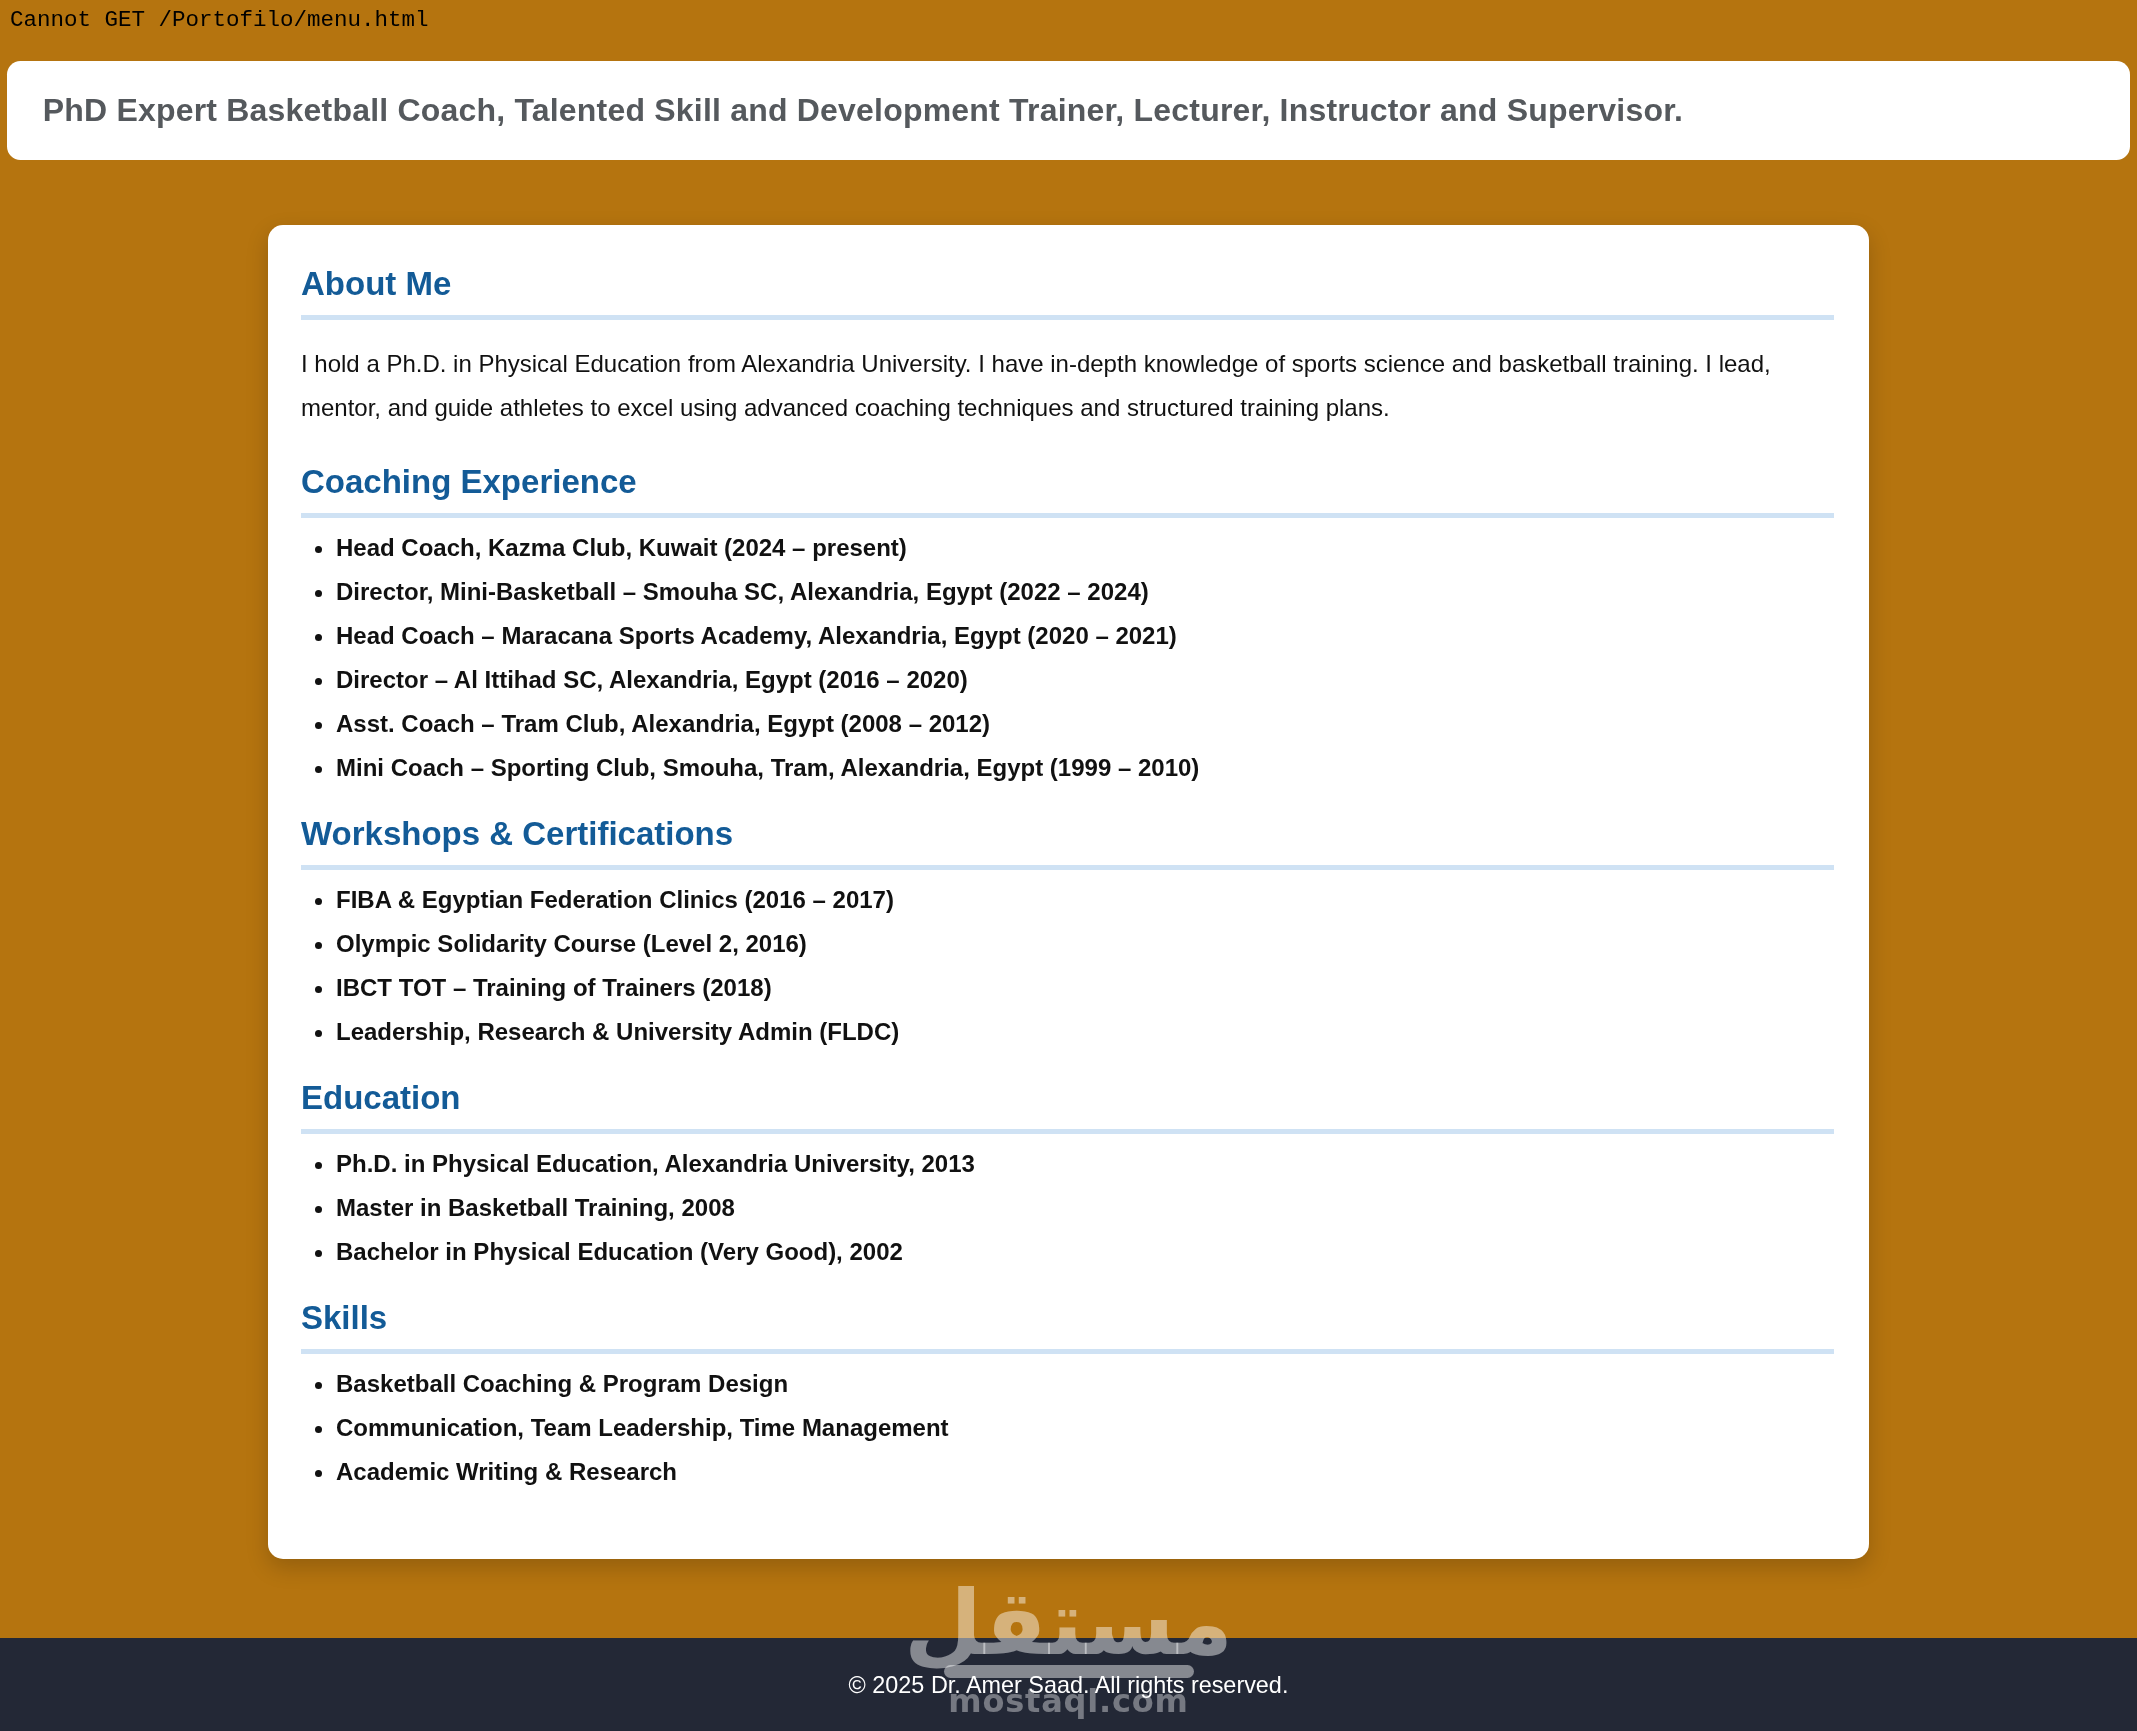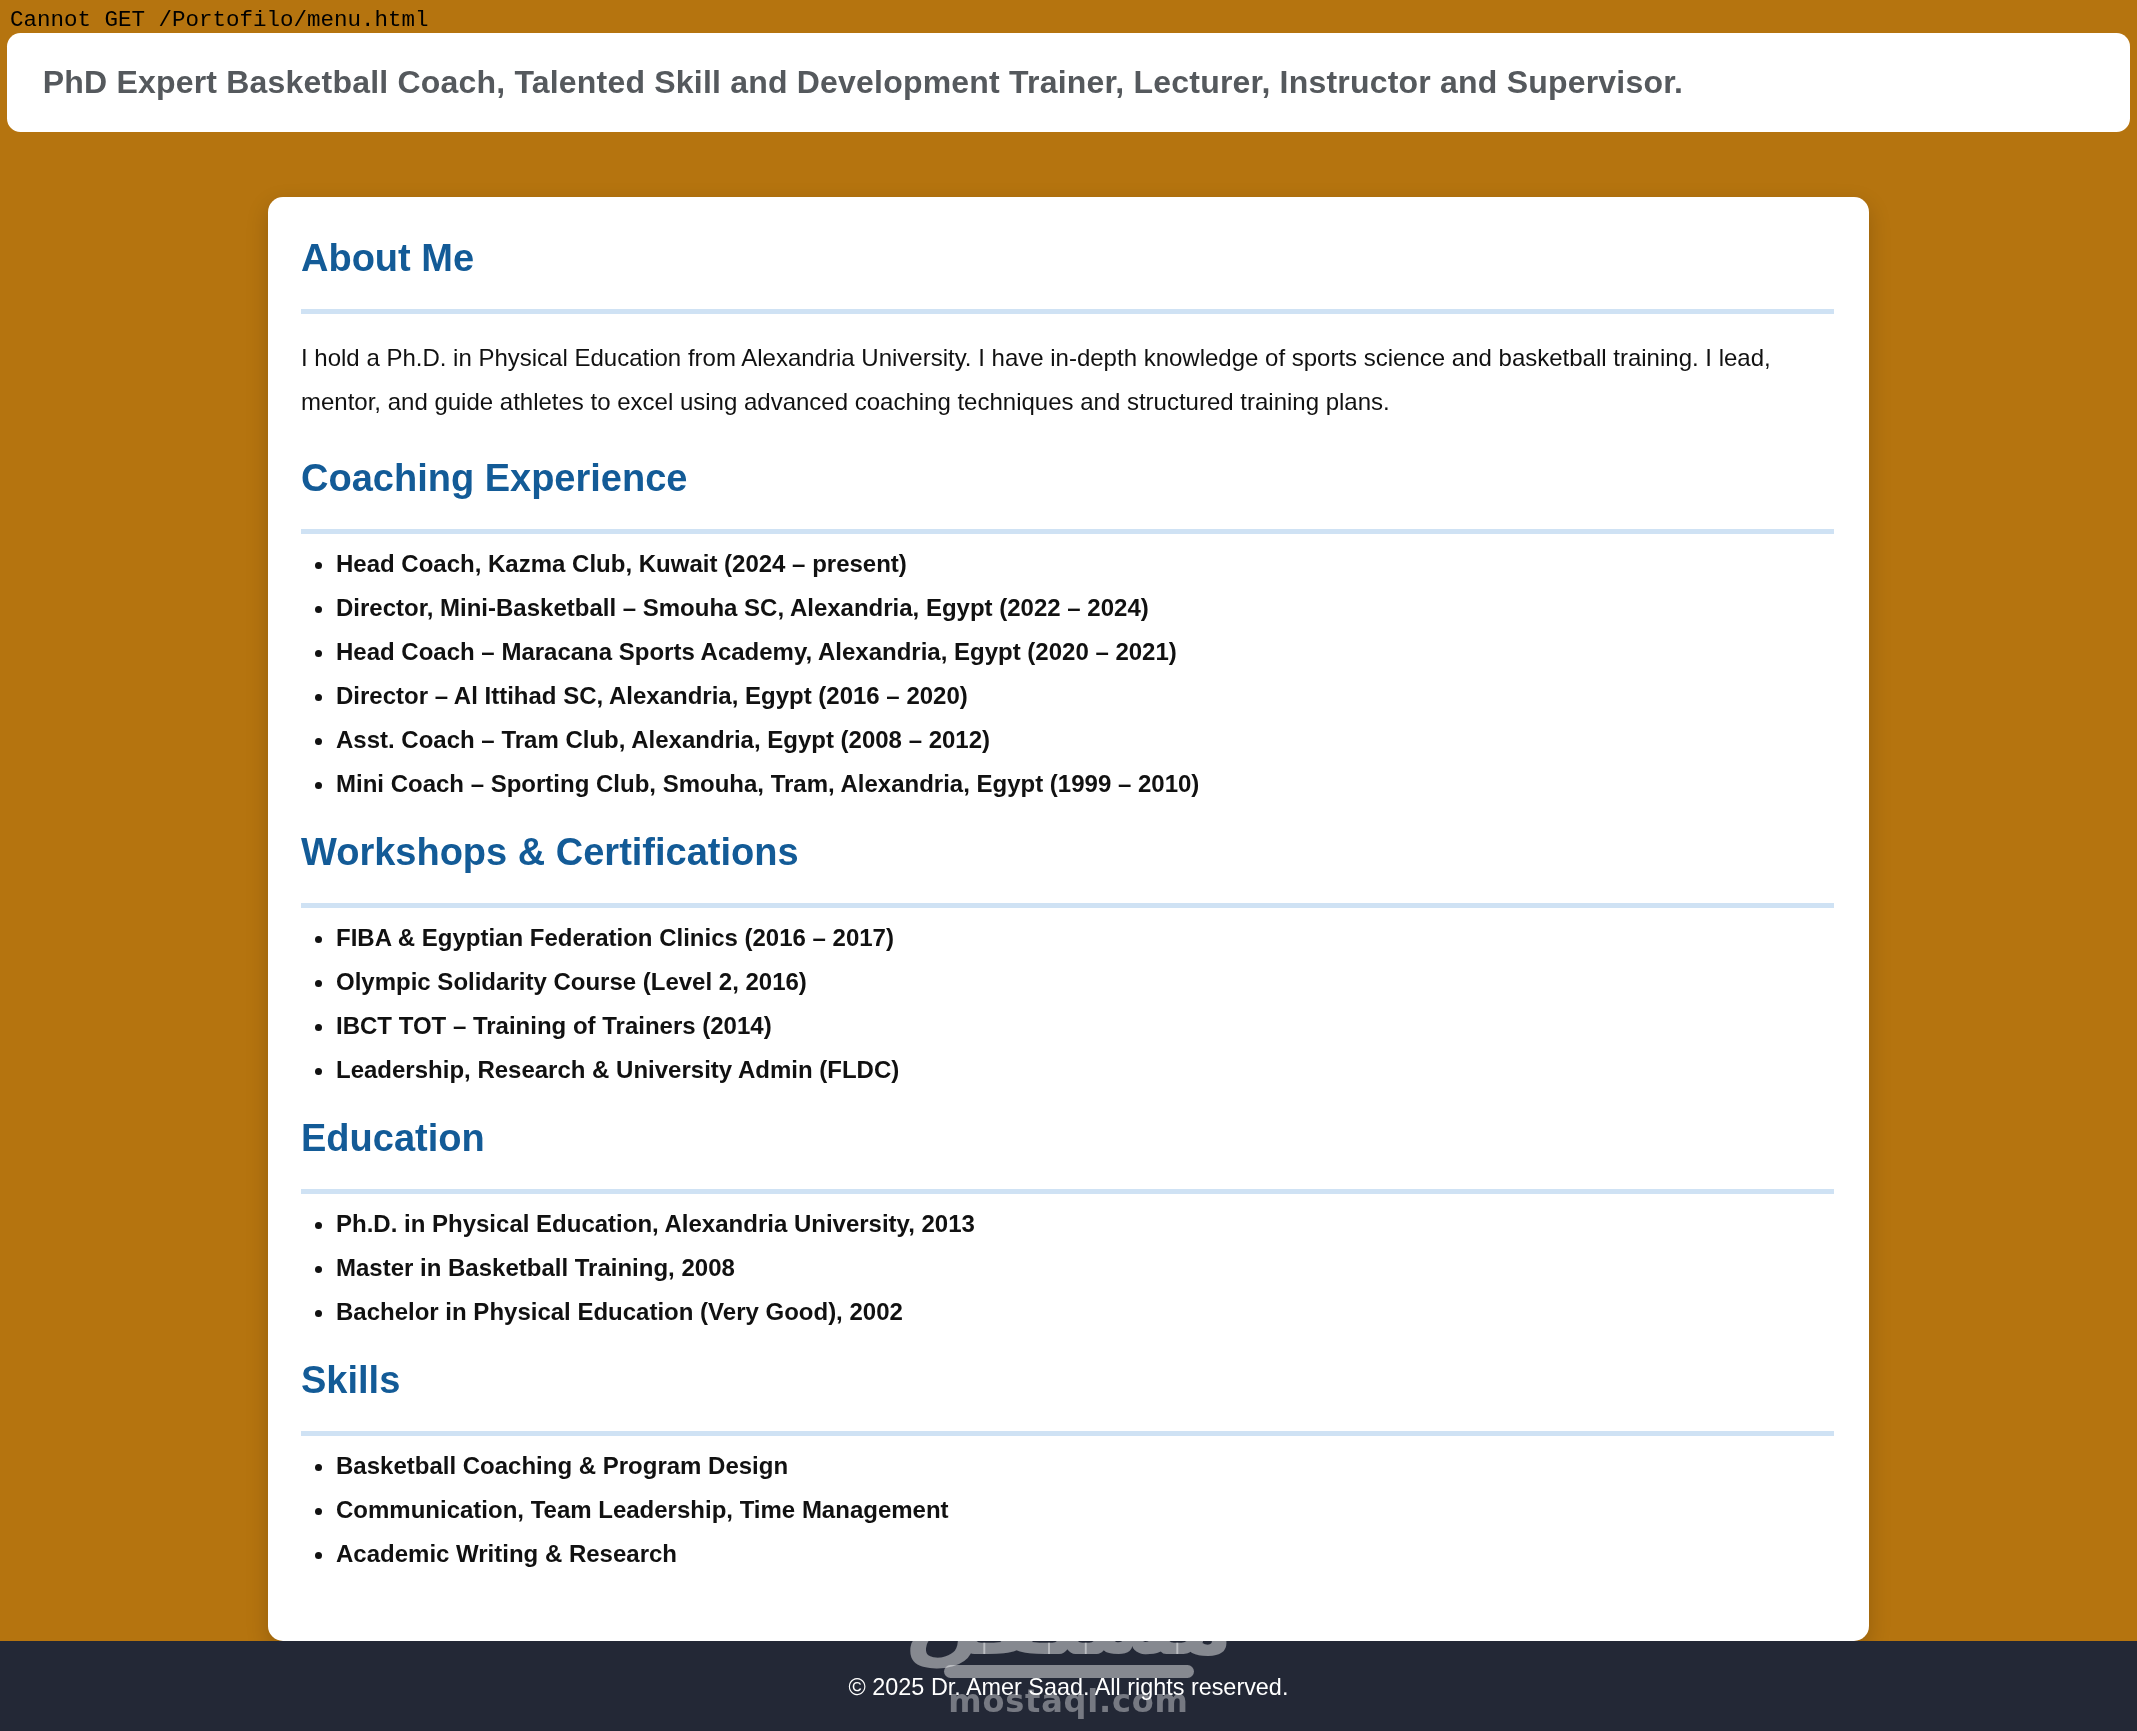--- a/index.html
+++ b/index.html
@@ -55,24 +55,24 @@
     background: var(--card-bg);
     width: 1601px;
     margin: 65px auto 0 auto;
     border-radius: 15px;
     box-shadow: 0 8.3px 22px rgba(0,0,0,0.18);
     padding: 40px 35px 58px 33px;
     flex: 0 0 auto;
   }
   .card h2 {
     margin: 33px 0 0 0;
-    font-size: 38px;
+    font-size: 33px;
     font-weight: bold;
     color: var(--heading);
-    padding-bottom: 29px;
+    padding-bottom: 12px;
     border-bottom: 5.8px solid var(--divider);
   }
   .card section:first-child h2 { margin-top: 0; }
   .about-text {
     margin: 22px 0 0 0;
     font-size: 24px;
     line-height: 44px;
     color: var(--body-text);
     max-width: 1503px;
   }
@@ -159,21 +159,21 @@
         <li>Asst. Coach – Tram Club, Alexandria, Egypt (2008 – 2012)</li>
         <li>Mini Coach – Sporting Club, Smouha, Tram, Alexandria, Egypt (1999 – 2010)</li>
       </ul>
     </section>
 
     <section>
       <h2>Workshops &amp; Certifications</h2>
       <ul>
         <li>FIBA &amp; Egyptian Federation Clinics (2016 – 2017)</li>
         <li>Olympic Solidarity Course (Level 2, 2016)</li>
-        <li>IBCT TOT – Training of Trainers (2014)</li>
+        <li>IBCT TOT – Training of Trainers (2018)</li>
         <li>Leadership, Research &amp; University Admin (FLDC)</li>
       </ul>
     </section>
 
     <section>
       <h2>Education</h2>
       <ul>
         <li>Ph.D. in Physical Education, Alexandria University, 2013</li>
         <li>Master in Basketball Training, 2008</li>
         <li>Bachelor in Physical Education (Very Good), 2002</li>

